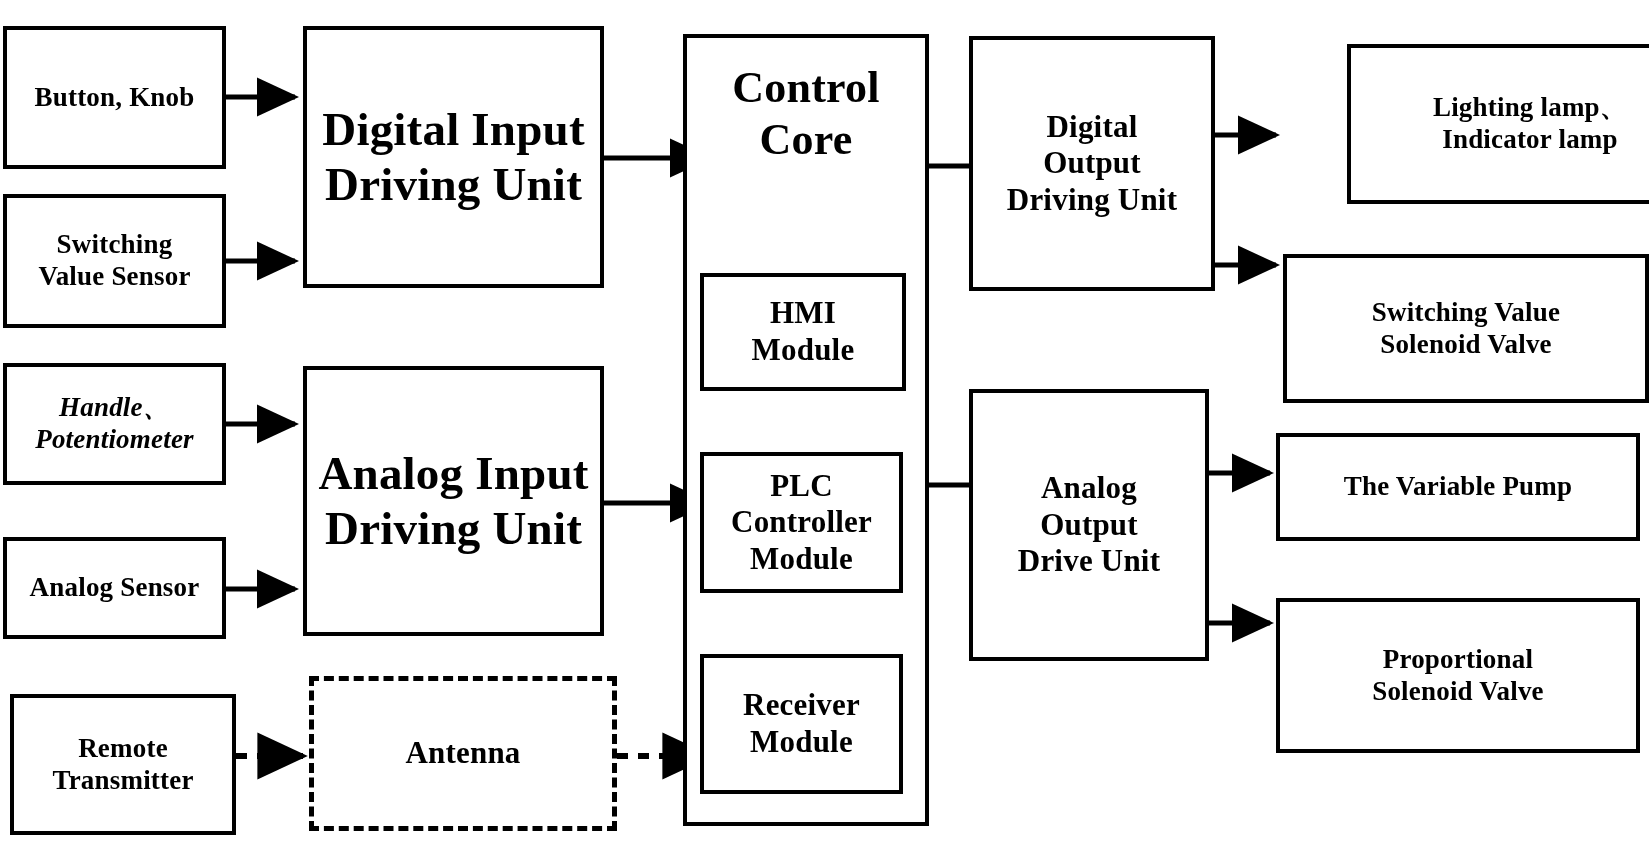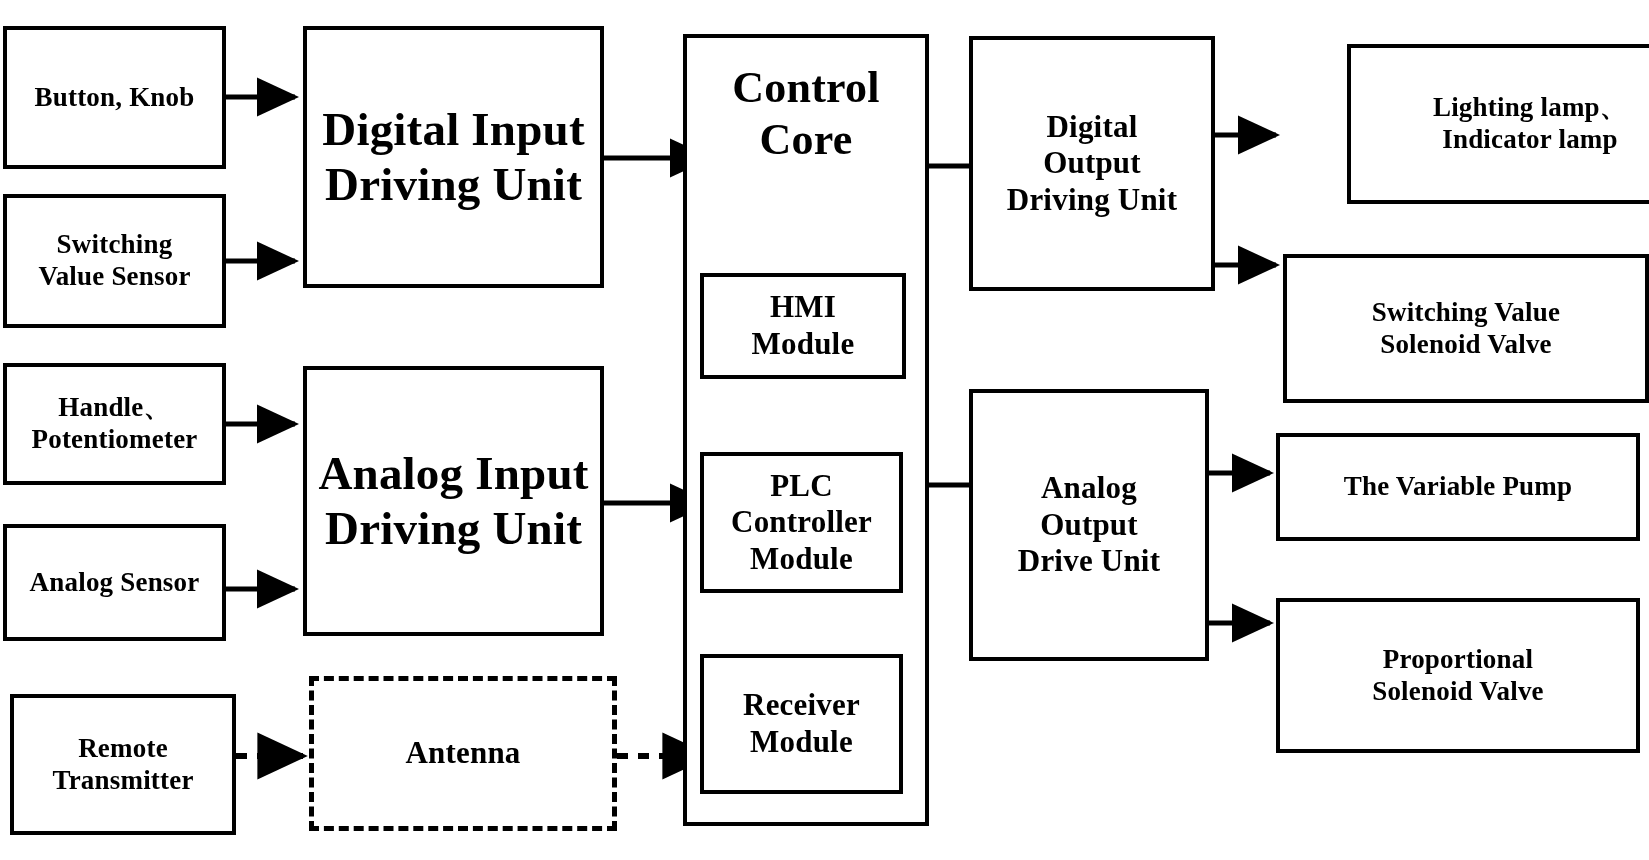--- a/index.html
+++ b/index.html
@@ -103,26 +103,26 @@
 
   <div class="node sz-md" style="left:3px; top:8px; width:223px; height:143px;">
     <span class="label">Button, Knob</span>
   </div>
 
   <div class="node sz-md" style="left:3px; top:176px; width:223px; height:134px;">
     <span class="label">Switching
 Value Sensor</span>
   </div>
 
-  <div class="node sz-md" style="left:3px; top:345px; width:223px; height:122px;">
+  <div class="node sz-md" style="left:3px; top:345px; width:223px; height:122px;font-style:italic;">
     <span class="label">Handle、
 Potentiometer</span>
   </div>
 
-  <div class="node sz-md" style="left:3px; top:506px; width:223px; height:117px;">
+  <div class="node sz-md" style="left:3px; top:519px; width:223px; height:102px;">
     <span class="label">Analog Sensor</span>
   </div>
 
   <div class="node sz-md" style="left:10px; top:676px; width:226px; height:141px;">
     <span class="label">Remote
 Transmitter</span>
   </div>
 
   <div class="node sz-xl" style="left:303px; top:8px; width:301px; height:262px;">
     <span class="label">Digital Input
@@ -136,21 +136,21 @@
 
   <div class="node dashed sz-lg" style="left:309px; top:658px; width:308px; height:155px;">
     <span class="label">Antenna</span>
   </div>
 
   <div class="node container sz-xxl" style="left:683px; top:16px; width:246px; height:792px;">
     <span class="label core-title">Control
 Core</span>
   </div>
 
-  <div class="node sz-lg" style="left:700px; top:255px; width:206px; height:106px;">
+  <div class="node sz-lg" style="left:700px; top:255px; width:206px; height:118px;">
     <span class="label">HMI
 Module</span>
   </div>
 
   <div class="node sz-lg" style="left:700px; top:434px; width:203px; height:141px;">
     <span class="label">PLC
 Controller
 Module</span>
   </div>
 

